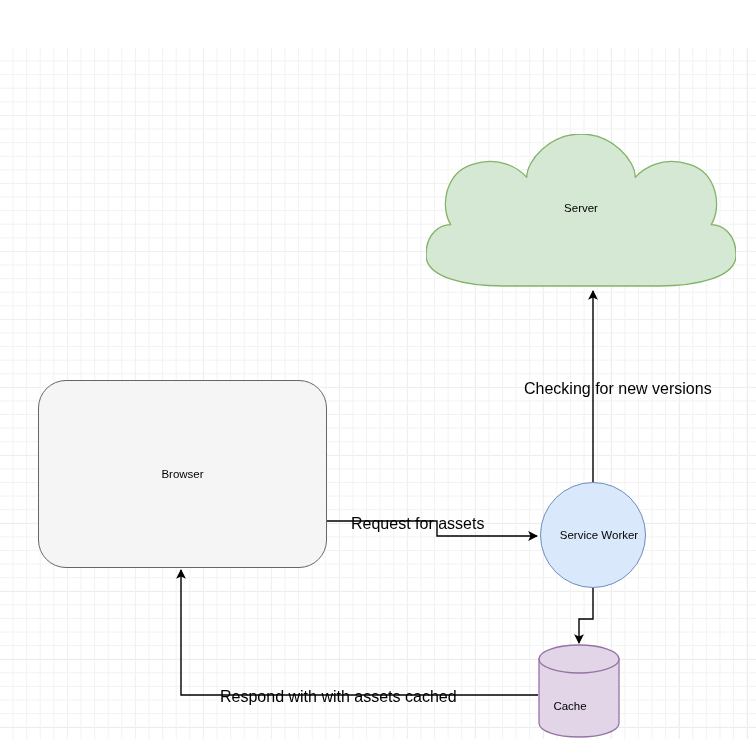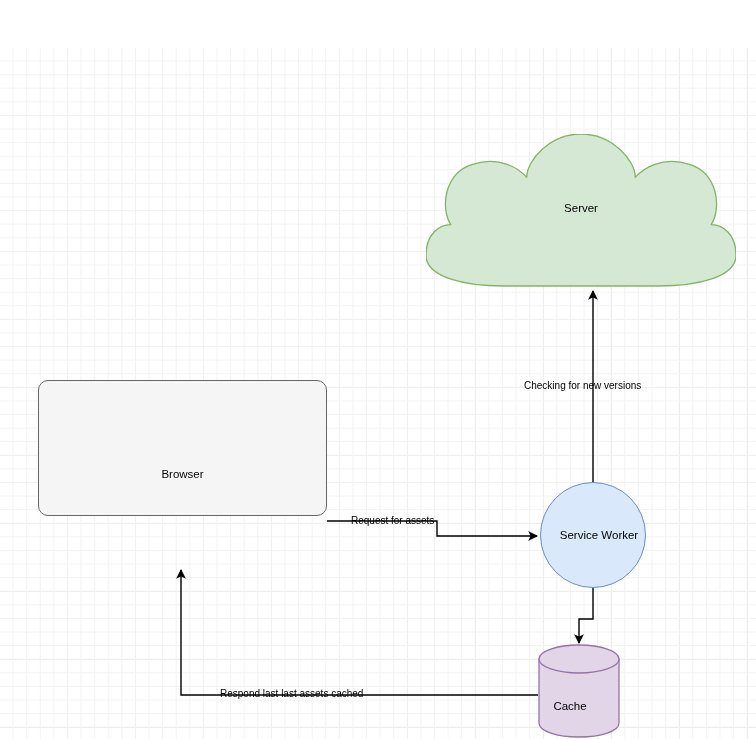--- a/index.html
+++ b/index.html
@@ -50,24 +50,24 @@
     font-size: 11.5px;
     color: #000000;
     line-height: 1.2;
     white-space: nowrap;
   }
   
   #browser-box {
     left: 38px;
     top: 332px;
     width: 289px;
-    height: 136px;
+    height: 188px;
     background: #f5f5f5;
     border: 1px solid #666666;
-    border-radius: 10px;
+    border-radius: 28px;
   }
   #browser-box .shape-label {
     top: 87px;
   }
   
   #service-worker-node {
     left: 540px;
     top: 434px;
     width: 106px;
     height: 106px;
@@ -104,21 +104,21 @@
   #cache-node svg {
     position: absolute;
     left: 0;
     top: 0;
   }
   #cache-node .shape-label {
     top: 56px;
   }
   .edge-label {
     position: absolute;
-    font-size: 10px;
+    font-size: 16px;
     color: #000000;
     white-space: nowrap;
     background: transparent;
   }
 </style>
 </head>
 <body>
 
 <div id="canvas">
 
@@ -169,15 +169,15 @@
       <path d="M 1 15 L 1 79 C 1 87.3 19 93 41 93 C 63 93 81 87.3 81 79 L 81 15 Z" fill="#e1d5e7" stroke="#9673a6" stroke-width="1.3"></path>
       <ellipse cx="41" cy="15" rx="40" ry="14" fill="#e1d5e7" stroke="#9673a6" stroke-width="1.3"></ellipse>
     </svg>
     <div class="shape-label">Cache</div>
   </div>
 
   <div class="edge-label" style="left:524px; top:332px;">Checking for new versions</div>
 
   <div class="edge-label" style="left:351px; top:467px;text-align:right;">Request for assets</div>
 
-  <div class="edge-label" style="left:220px; top:640px;">Respond last last assets cached</div>
+  <div class="edge-label" style="left:220px; top:640px;">Respond with with assets cached</div>
 
 </div>
 
 </body></html>

